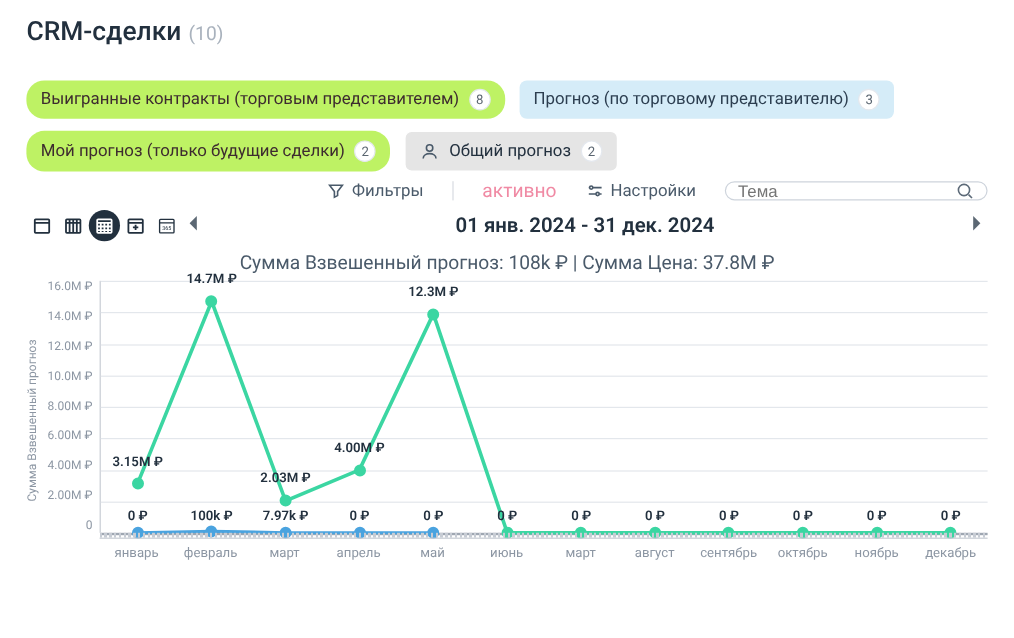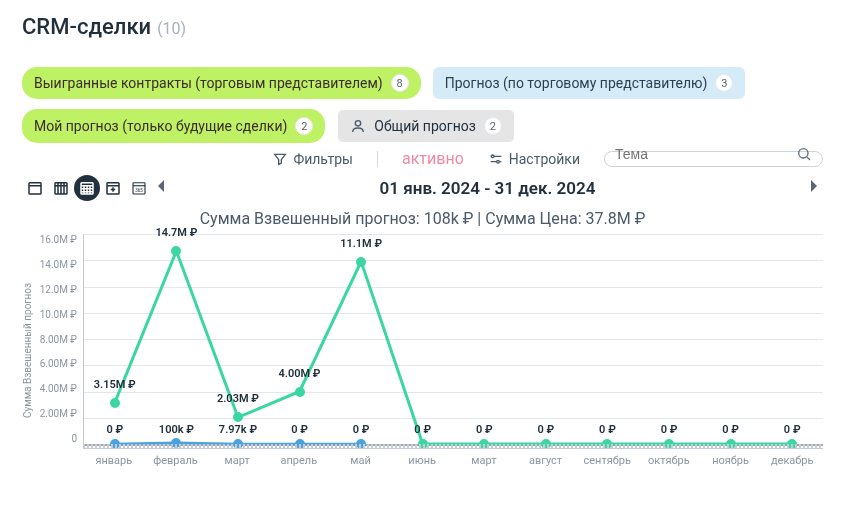--- a/index.html
+++ b/index.html
@@ -26,21 +26,21 @@
     display: inline-flex; align-items: center; justify-content: center;
     min-width: 18px; height: 18px; border-radius: 9px; background: #fff;
     font-size: 11px; color: #5a6570; border: 0.5px solid #e4e8ee;
   }
   .toolbar { display: flex; align-items: center; justify-content: flex-end; gap: 24px; margin: 4px 0 6px; }
   .tool { display: inline-flex; align-items: center; gap: 5px; font-size: 14px; color: #4a5a6a; cursor: pointer; }
   .tool svg { width: 16px; height: 16px; }
   .status-active { color: #f08aa4; }
   .vsep { width: 1px; height: 16px; background: #d7dbe1; }
   .search {
-    flex: 0 0 200px; display: flex; align-items: flex-end;
+    flex: 0 0 200px; display: flex; align-items: center;
     border: 1px solid #ced4dc; border-radius: 18px; padding: 4px 10px; height: 16px;
   }
   .search input { flex: 1; border: none; outline: none; font-size: 14px; color: #4a5a6a; background: transparent; }
   .search svg { width: 16px; height: 16px; color: #5c6a78; }
   .range-row { display: flex; align-items: center; justify-content: space-between; margin: 6px 0 8px; }
   .range-icons { display: flex; align-items: center; gap: 0px; }
   .cal-btn {
     width: 26px; height: 26px; display: inline-flex; align-items: center; justify-content: center;
     border-radius: 50%; cursor: pointer; color:#22303e;
   }
@@ -227,21 +227,21 @@
         <div class="pt blue" style="left: 29.1667%; bottom: 0px;"></div>
         <div class="pt blue" style="left: 37.5%; bottom: 0px;"></div>
         <div class="pt-label" style="left: 4.16667%; bottom: 53.3438px;">3.15M ₽</div>
         <div class="pt-label" style="left: 4.16667%; bottom: 8px;">0 ₽</div>
         <div class="pt-label" style="left: 12.5%; bottom: 204.938px;">14.7M ₽</div>
         <div class="pt-label" style="left: 12.5%; bottom: 8px;">100k ₽</div>
         <div class="pt-label" style="left: 20.8333%; bottom: 38.6437px;">2.03M ₽</div>
         <div class="pt-label" style="left: 20.8333%; bottom: 8px;">7.97k ₽</div>
         <div class="pt-label" style="left: 29.1667%; bottom: 64.5px;">4.00M ₽</div>
         <div class="pt-label" style="left: 29.1667%; bottom: 8px;">0 ₽</div>
-        <div class="pt-label" style="left: 37.5%; bottom: 194.438px;">11.1M ₽</div>
+        <div class="pt-label" style="left: 37.5%; bottom: 194.438px;">12.3M ₽</div>
         <div class="pt-label" style="left: 37.5%; bottom: 8px;">0 ₽</div>
         <div class="pt-label" style="left: 45.8333%; bottom: 8px;">0 ₽</div>
         <div class="pt-label" style="left: 54.1667%; bottom: 8px;">0 ₽</div>
         <div class="pt-label" style="left: 62.5%; bottom: 8px;">0 ₽</div>
         <div class="pt-label" style="left: 70.8333%; bottom: 8px;">0 ₽</div>
         <div class="pt-label" style="left: 79.1667%; bottom: 8px;">0 ₽</div>
         <div class="pt-label" style="left: 87.5%; bottom: 8px;">0 ₽</div>
         <div class="pt-label" style="left: 95.8333%; bottom: 8px;">0 ₽</div>
       </div>
     <div class="xaxis" id="xaxis">

